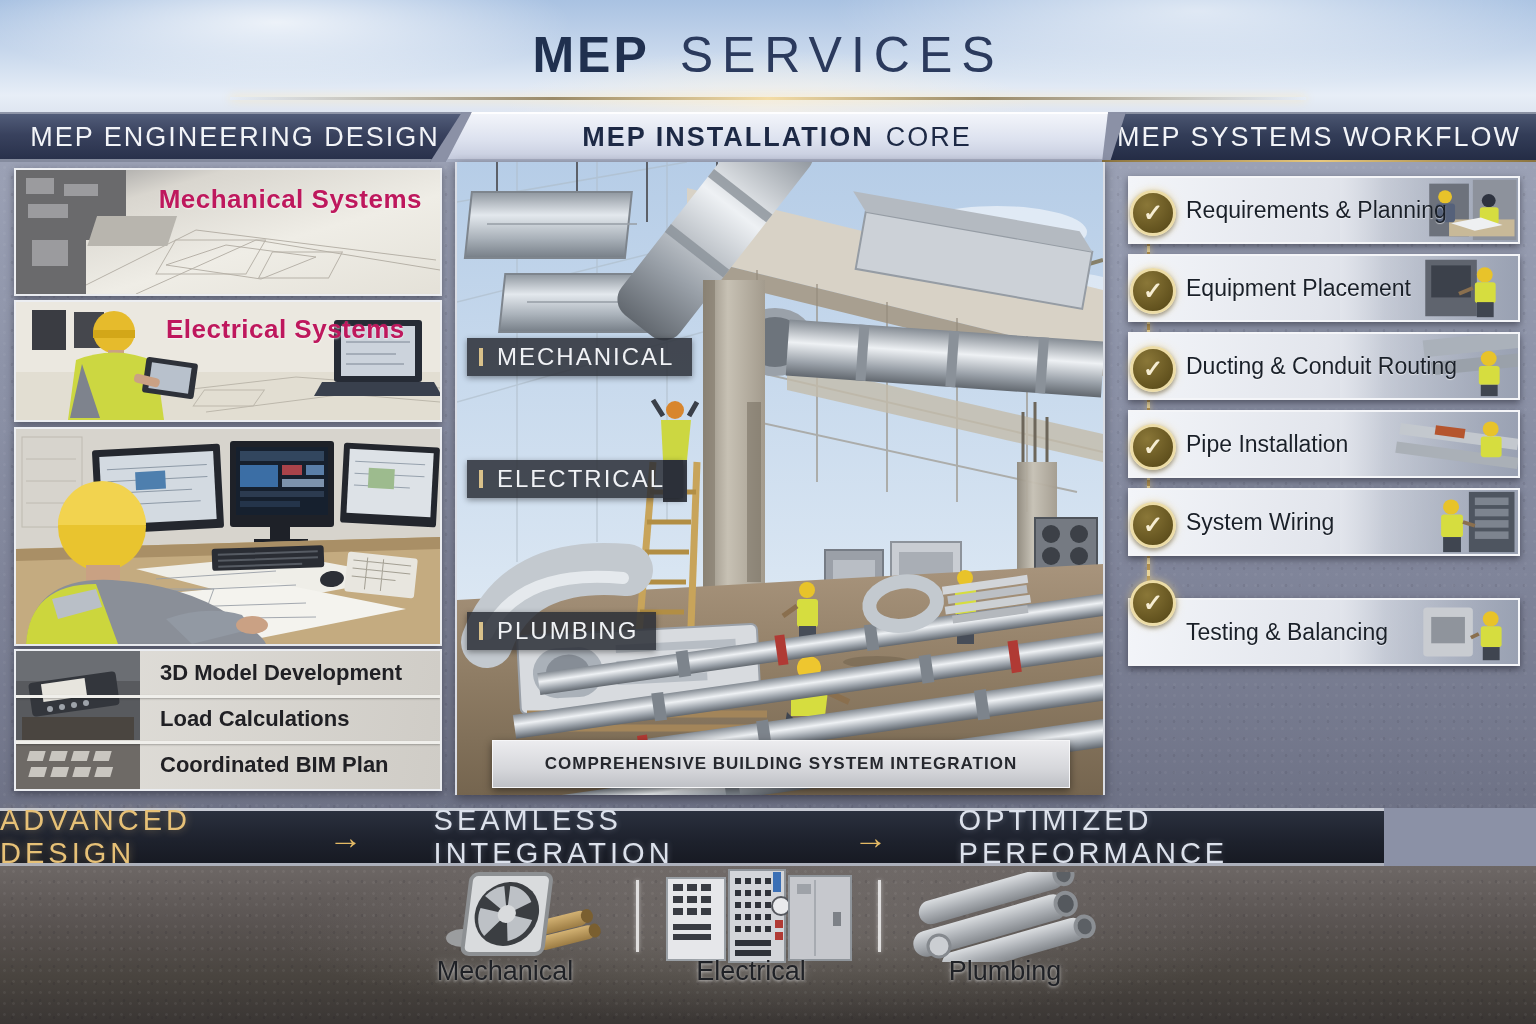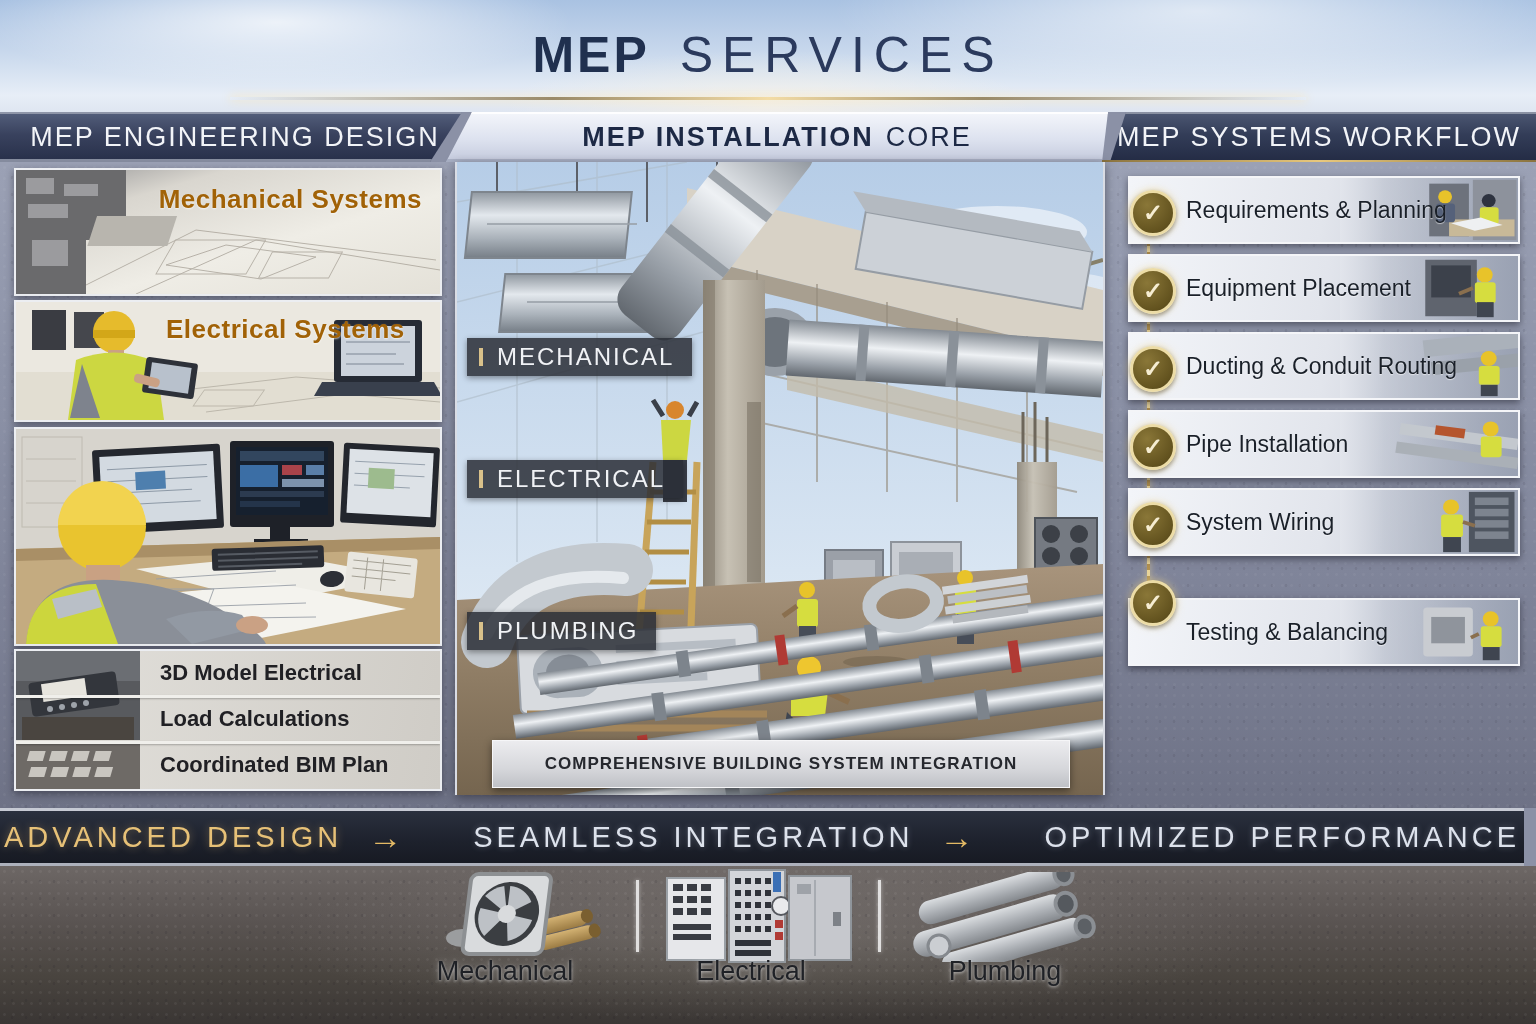--- a/index.html
+++ b/index.html
@@ -44,21 +44,21 @@
   #midband{left:0;top:162px;width:1536px;height:646px;
     background:linear-gradient(180deg,#9ba1b5 0%,#8c92a7 35%,#7f8499 65%,#6e7286 100%);}
   .noise{background-image:
       radial-gradient(rgba(255,255,255,.08) 1px, transparent 1.6px),
       radial-gradient(rgba(20,18,30,.14) 1px, transparent 1.7px);
     background-size:9px 11px,14px 17px;background-position:0 0,5px 7px;}
 
   
   .panel{left:14px;width:424px;border:2px solid #eceef2;box-shadow:0 3px 8px rgba(20,20,30,.45);
          overflow:hidden;background:#e9e7e0;}
-  .panel-title{position:absolute;color:#a16207;font-weight:700;letter-spacing:.5px;
+  .panel-title{position:absolute;color:#be185d;font-weight:700;letter-spacing:.5px;
                text-shadow:0 1px 2px rgba(255,255,255,.7);}
   #lp1{top:168px;height:124px;}
   #lp2{top:300px;height:118px;}
   #lp3{top:427px;height:215px;}
   #lp4{top:649px;height:138px;background:linear-gradient(100deg,#e3e1dc,#cfccc6);}
   #lp1-title{right:18px;top:14px;font-size:26px;}
   #lp2-title{left:150px;top:12px;font-size:26px;}
   .lp4-row{position:absolute;left:128px;width:296px;height:44px;display:flex;align-items:center;
            padding-left:16px;box-sizing:border-box;font-size:22px;font-weight:700;color:#202024;}
   .lp4-div{position:absolute;left:0;width:424px;height:3px;background:#f0efeb;box-shadow:0 1px 2px rgba(0,0,0,.25);}
@@ -91,21 +91,21 @@
             text-shadow:0 1px 1px rgba(255,255,255,.6);white-space:nowrap;}
   .wf-photo{position:absolute;right:0;top:0;width:46%;height:100%;z-index:1;
     background:linear-gradient(90deg,rgba(226,229,236,1) 0%,rgba(175,182,197,.4) 25%,rgba(148,156,174,.85) 100%);} 
   .check-circle{position:absolute;left:1130px;width:40px;height:40px;border-radius:50%;z-index:5;
     background:radial-gradient(circle at 35% 30%,#8a7738,#63531f 70%,#4e4016);
     border:3px solid #ecdca6;box-shadow:0 0 9px rgba(240,216,150,.75),0 2px 4px rgba(0,0,0,.5);
     display:flex;align-items:center;justify-content:center;
     color:#f6edd2;font-size:24px;font-weight:700;}
 
   
-  #flowbar{left:0;top:808px;width:1524px;height:58px;
+  #flowbar{left:0;top:808px;width:1384px;height:58px;
     background:linear-gradient(180deg,#2a303e 0%,#1d212c 60%,#171a23 100%);
     border-top:3px solid #c6cad4;border-bottom:3px solid #adb1bc;box-sizing:border-box;
     display:flex;align-items:center;justify-content:center;gap:26px;}
   .flow-step{font-size:29px;letter-spacing:4px;font-weight:400;}
   #step1{color:#e7c177;text-shadow:0 0 8px rgba(231,193,119,.45);}
   #step2,#step3{color:#dde2ec;text-shadow:0 0 6px rgba(210,220,240,.3);margin-left:45px;}
   .flow-arrow{color:#e3b965;font-size:34px;font-weight:700;line-height:1;}
 
   
   #ground{left:0;top:866px;width:1536px;height:158px;
@@ -299,21 +299,21 @@
           <rect x="60" y="8" width="16" height="10" transform="skewX(-16)"></rect>
             <rect x="82" y="8" width="16" height="10" transform="skewX(-16)"></rect>
           <rect x="22" y="24" width="16" height="10" transform="skewX(-16)"></rect>
             <rect x="44" y="24" width="16" height="10" transform="skewX(-16)"></rect>
           <rect x="66" y="24" width="16" height="10" transform="skewX(-16)"></rect>
             <rect x="88" y="24" width="16" height="10" transform="skewX(-16)"></rect>
           </g>
       </svg>
     </div>
     <div class="lp4-row" style="top:0;">
-      <span>3D Model Electrical</span>
+      <span>3D Model Development</span>
     </div>
     <div class="lp4-div" style="top:44px;"></div>
     <div class="lp4-row" style="top:46px;">
       <span>Load Calculations</span>
     </div>
     <div class="lp4-div" style="top:90px;"></div>
     <div class="lp4-row" style="top:92px;">
       <span>Coordinated BIM Plan</span>
     </div>
   </div>

